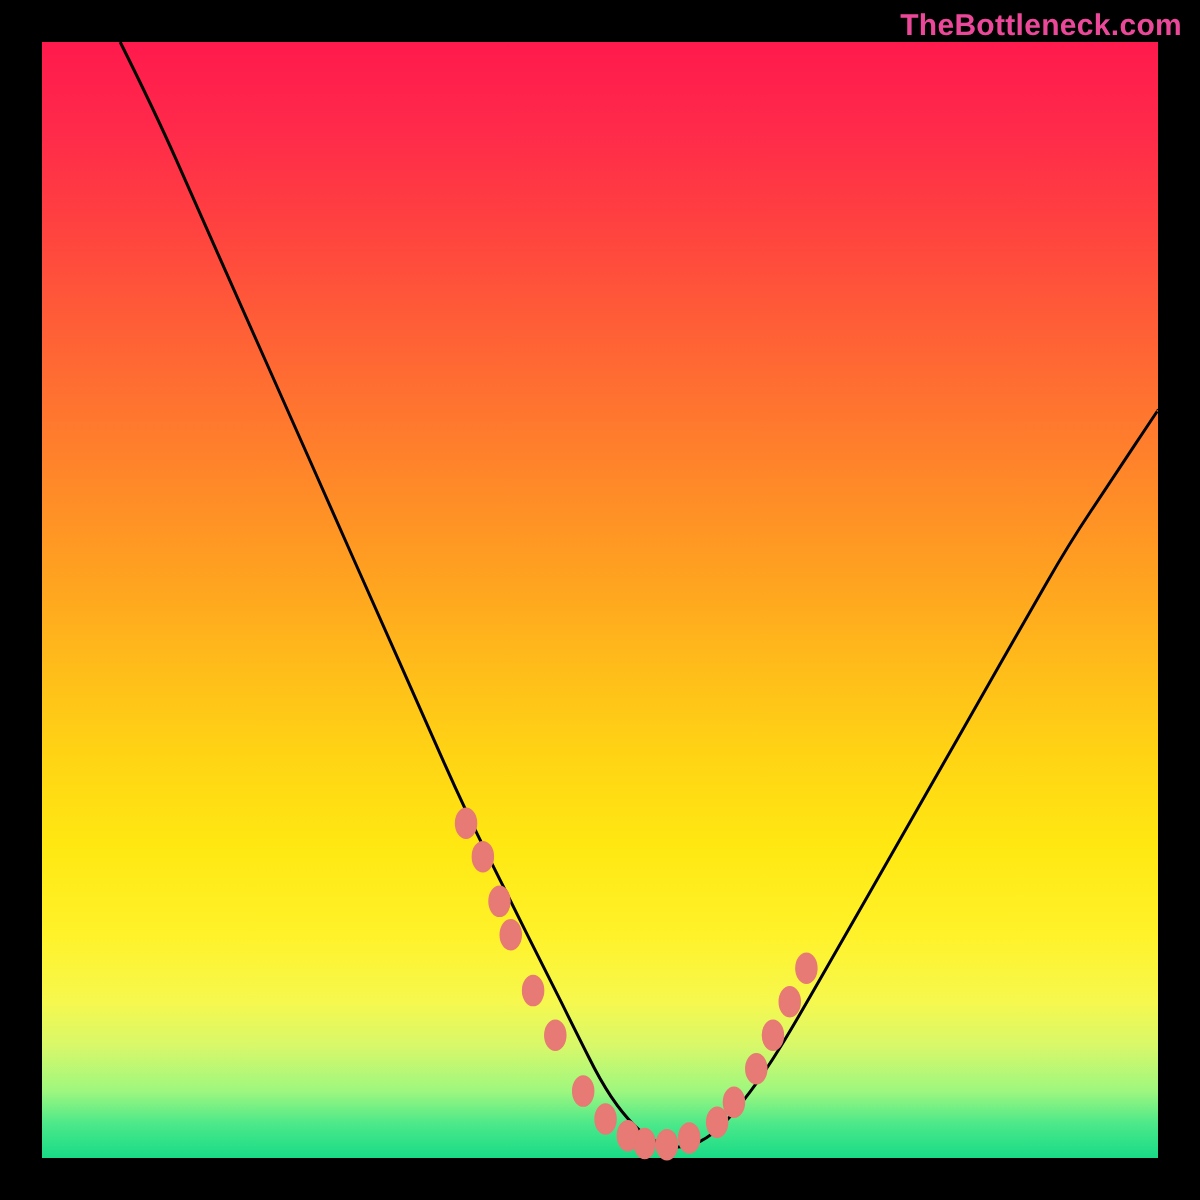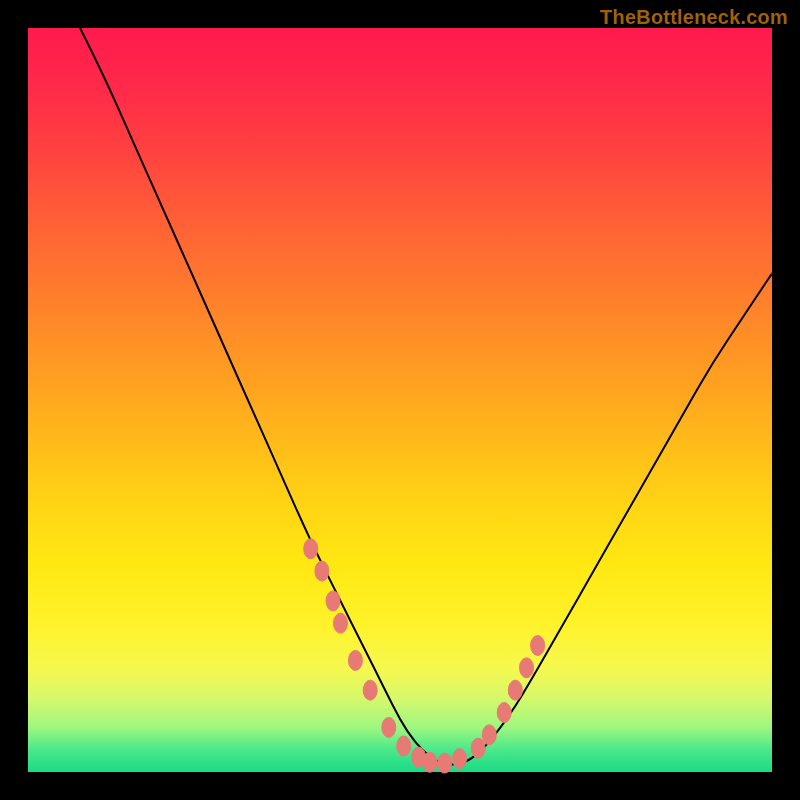--- a/index.html
+++ b/index.html
@@ -33,21 +33,21 @@
       #d7f86a 90%,
       #9ef77f 94%,
       #4be88a 97%,
       #18db86 100%
     );
   }
   .watermark {
     position: absolute;
     top: 6px;
     right: 12px;
-    color: #a16207;
+    color: #ec4899;
     font-size: 20px;
     font-weight: 600;
     letter-spacing: 0.2px;
     user-select: none;
   }
   svg.plot {
     position: absolute;
     left: 0;
     top: 0;
     width: 744px;

